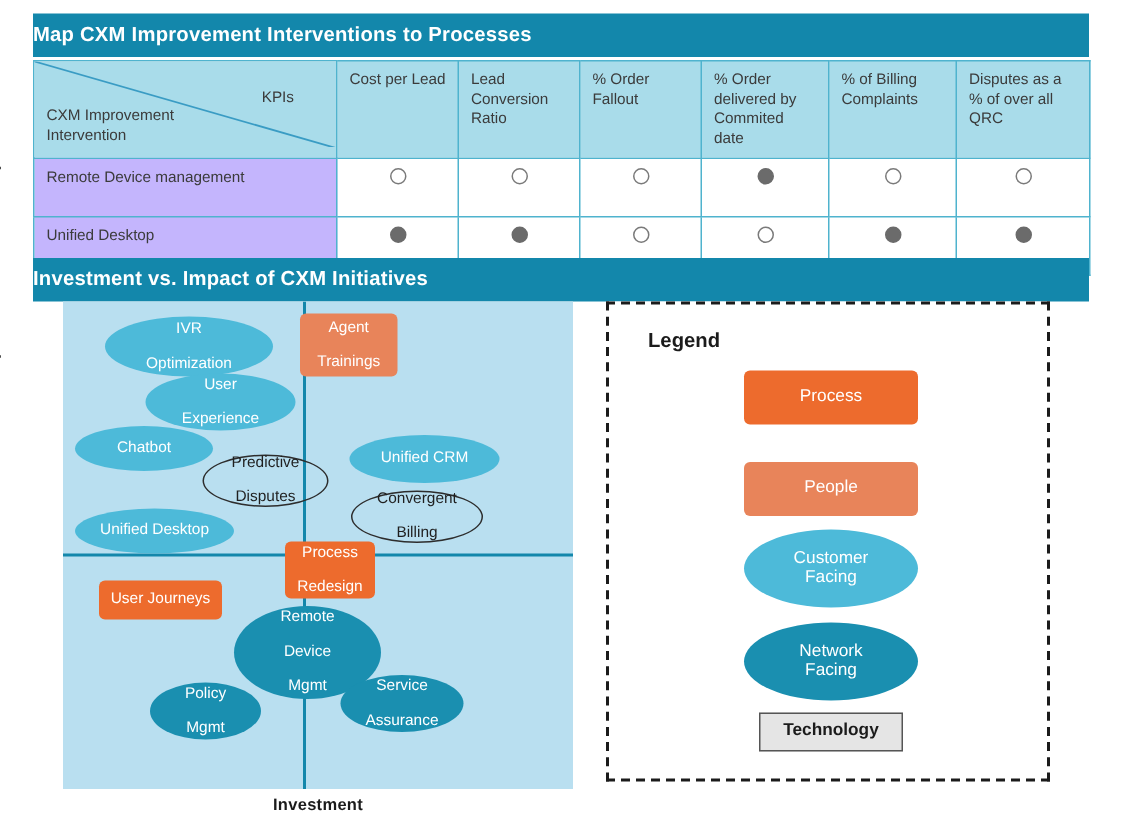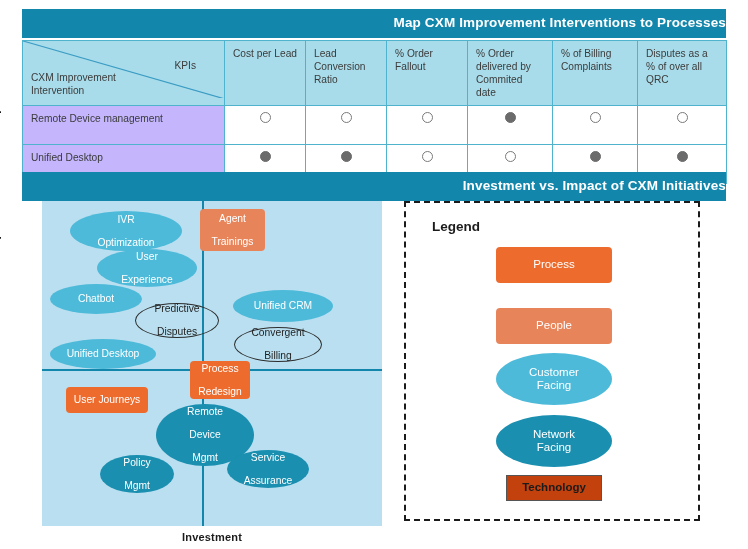--- a/index.html
+++ b/index.html
@@ -21,21 +21,21 @@
     position: absolute;
     left: 22px;
     top: 9px;
     width: 704px;
   }
   .band-title {
     background: #1387ab;
     color: #ffffff;
     font-size: 13.5px;
     font-weight: bold;
-    text-align: right;
+    text-align: left;
     letter-spacing: .15px;
     padding: 7px 0 8px 0;
     line-height: 1;
   }
   table.map-table {
     border-collapse: collapse;
     width: 704px;
     table-layout: fixed;
     margin-top: 2px;
   }
@@ -233,21 +233,21 @@
     justify-content: center;
     text-align: center;
     box-sizing: border-box;
     line-height: 1.15;
     font-size: 11.5px;
   }
   .legend-item.proc   { background: #ed6b2d; color:#fff; border-radius: 4px; }
   .legend-item.people { background: #e8845a; color:#fff; border-radius: 4px; }
   .legend-item.cust   { background: #4dbad9; color:#fff; border-radius: 50%; }
   .legend-item.net    { background: #1a8fb0; color:#fff; border-radius: 50%; }
-  .legend-item.tech   { background:#c2410c; color:#1b1b1b; border:1.4px solid #555; font-weight:bold; }
+  .legend-item.tech   { background:#e5e5e5; color:#1b1b1b; border:1.4px solid #555; font-weight:bold; }
 </style>
 </head>
 <body>
 
 <div id="section-table">
 
   <div class="band-title">Map CXM Improvement Interventions to Processes</div>
 
   <table class="map-table">
     <colgroup>

